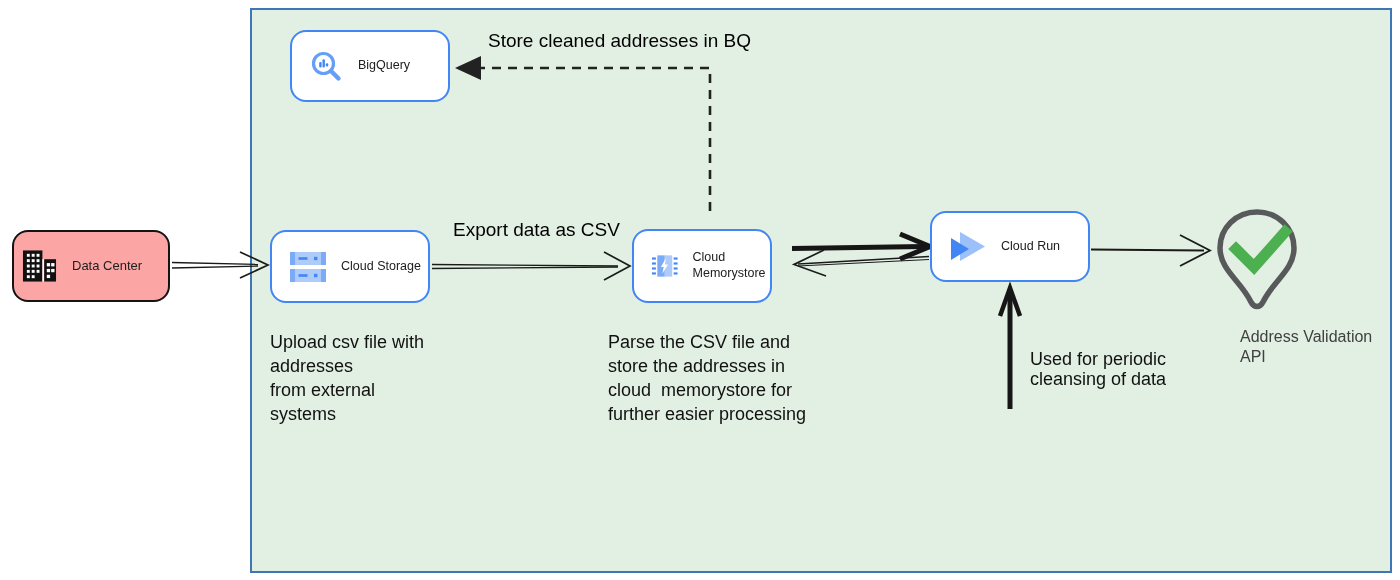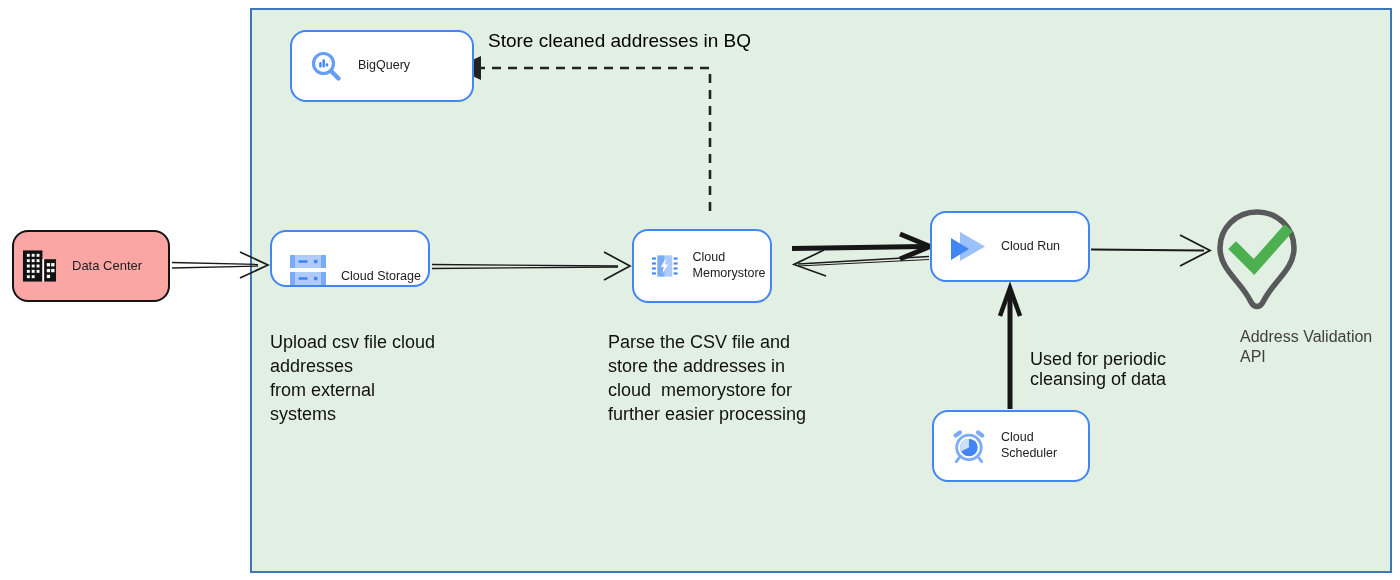--- a/index.html
+++ b/index.html
@@ -101,34 +101,34 @@
         <rect x="25.5" y="13" width="3.4" height="3.4"></rect>
           <rect x="30" y="13" width="3.4" height="3.4"></rect>
         <rect x="25.5" y="19" width="3.4" height="3.4"></rect>
           <rect x="30" y="19" width="3.4" height="3.4"></rect>
         <rect x="25.5" y="25" width="3.4" height="3.4"></rect>
       </g>
     </svg>
     <span class="lbl" style="font-size:13px;">Data Center</span>
   </div>
 
-  <div class="node" style="left:290px;top:30px;width:184px;height:72px;">
+  <div class="node" style="left:290px;top:30px;width:160px;height:72px;">
     <svg width="33" height="33" viewBox="0 0 33 33">
       <circle cx="13.5" cy="13.5" r="10" fill="none" stroke="#669df6" stroke-width="3.2"></circle>
       <path d="M21 21 L28.5 28.5" stroke="#669df6" stroke-width="4.4" stroke-linecap="round"></path>
       <g fill="#4285f4">
         <rect x="9.2" y="12" width="2.4" height="5.5" rx="1"></rect>
         <rect x="12.5" y="9.2" width="2.4" height="8.3" rx="1"></rect>
         <rect x="15.8" y="13.2" width="2.4" height="3.2" rx="1"></rect>
       </g>
     </svg>
     <span class="lbl">BigQuery</span>
   </div>
 
-  <div class="node" style="left:270px;top:230px;width:160px;height:57px;align-items:flex-end;">
+  <div class="node" style="left:270px;top:230px;width:160px;height:73px;">
     <svg width="36" height="30" viewBox="0 0 36 30">
       <g>
         <rect x="0" y="0" width="36" height="13" fill="#aecbfa"></rect>
         <rect x="0" y="0" width="5" height="13" fill="#7baaf7"></rect>
         <rect x="31" y="0" width="5" height="13" fill="#7baaf7"></rect>
         <rect x="8.5" y="5.2" width="9" height="2.6" fill="#4285f4"></rect>
         <rect x="24" y="4.8" width="3.4" height="3.4" fill="#4285f4"></rect>
       </g>
       <g>
         <rect x="0" y="17" width="36" height="13" fill="#aecbfa"></rect>
@@ -161,44 +161,33 @@
   </div>
 
   <div class="node" style="left:930px;top:211px;width:160px;height:71px;">
     <svg width="36" height="30" viewBox="0 0 36 30">
       <polygon points="10,0 35,14.5 10,29" fill="#9cc0f9"></polygon>
       <polygon points="1,6 19,17 1,28" fill="#4285f4"></polygon>
     </svg>
     <span class="lbl">Cloud Run</span>
   </div>
 
-  <div class="node" style="left:932px;top:410px;width:158px;height:72px;">
-    <svg width="36" height="35" viewBox="0 0 36 35">
-      <rect x="1" y="2" width="10" height="4.5" rx="2.2" fill="#7baaf7" transform="rotate(-35 6 4)"></rect>
-      <rect x="25" y="2" width="10" height="4.5" rx="2.2" fill="#7baaf7" transform="rotate(35 30 4)"></rect>
-      <circle cx="18" cy="18.5" r="13" fill="#ffffff" stroke="#7baaf7" stroke-width="3"></circle>
-      <circle cx="18" cy="18.5" r="9.3" fill="#4285f4"></circle>
-      <path d="M18 18.5 L18 9.2 A9.3 9.3 0 0 0 9.6 22.5 Z" fill="#cfe0fb"></path>
-      <path d="M7.5 29.5 L4.5 33.5" stroke="#7baaf7" stroke-width="3" stroke-linecap="round"></path>
-      <path d="M28.5 29.5 L31.5 33.5" stroke="#7baaf7" stroke-width="3" stroke-linecap="round"></path>
-    </svg>
-    <span class="lbl">Cloud Scheduler</span>
-  </div>
 
   <svg class="overlay" style="left:1212px;top:208px;" width="90" height="102" viewBox="0 0 90 102">
     <path d="M45 4 C24 4 8 20 8 40 C8 62 29 73 39 94 C42 100 48 100 51 94 C61 73 82 62 82 40 C82 20 66 4 45 4 Z" fill="none" stroke="#58595b" stroke-width="5.5"></path>
     <path d="M24 41 L42 59 L73 24" fill="none" stroke="#4caf50" stroke-width="11" stroke-linecap="square" stroke-linejoin="miter"></path>
   </svg>
   <div class="pin-label" style="left:1240px;top:327px;">Address Validation
 API</div>
 
   <div class="edge-label" style="left:488px;top:30px;">Store cleaned addresses in BQ</div>
 
+  <div class="edge-label" style="left:453px;top:219px;">Export data as CSV</div>
 
-  <div class="note" style="left:270px;top:330px;">Upload csv file cloud
+  <div class="note" style="left:270px;top:330px;">Upload csv file with
 addresses
 from external
 systems</div>
 
   <div class="note" style="left:608px;top:330px;">Parse the CSV file and
 store the addresses in
 cloud  memorystore for
 further easier processing</div>
 
   <div class="note small-note" style="left:1030px;top:349px;">Used for periodic

